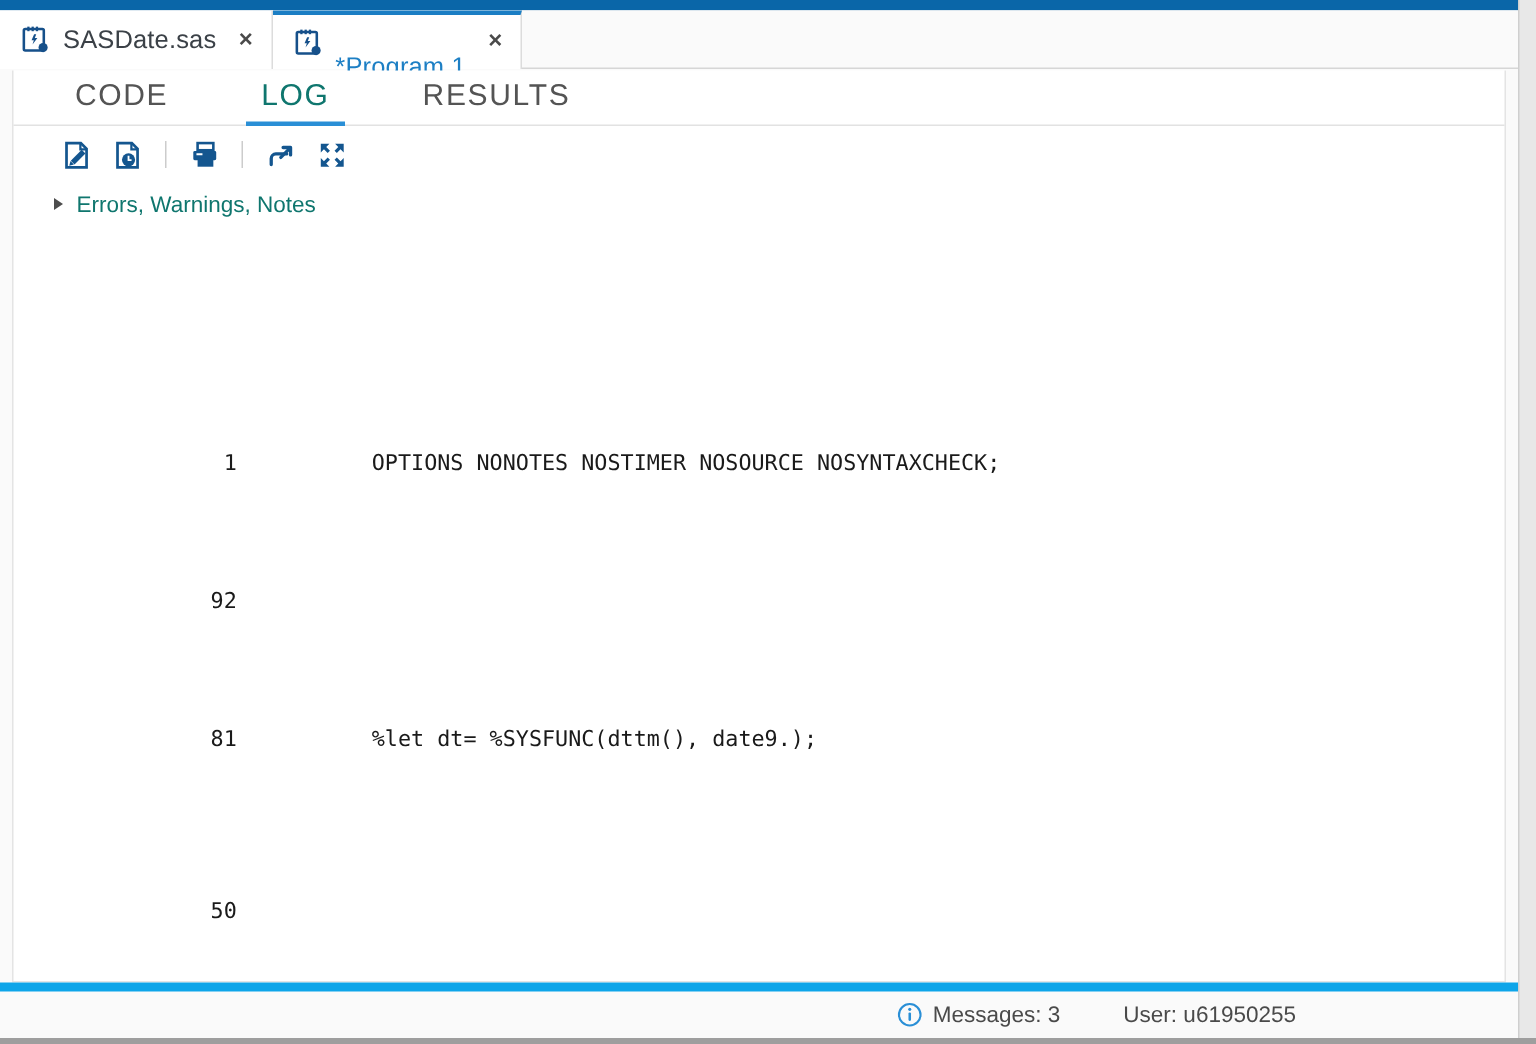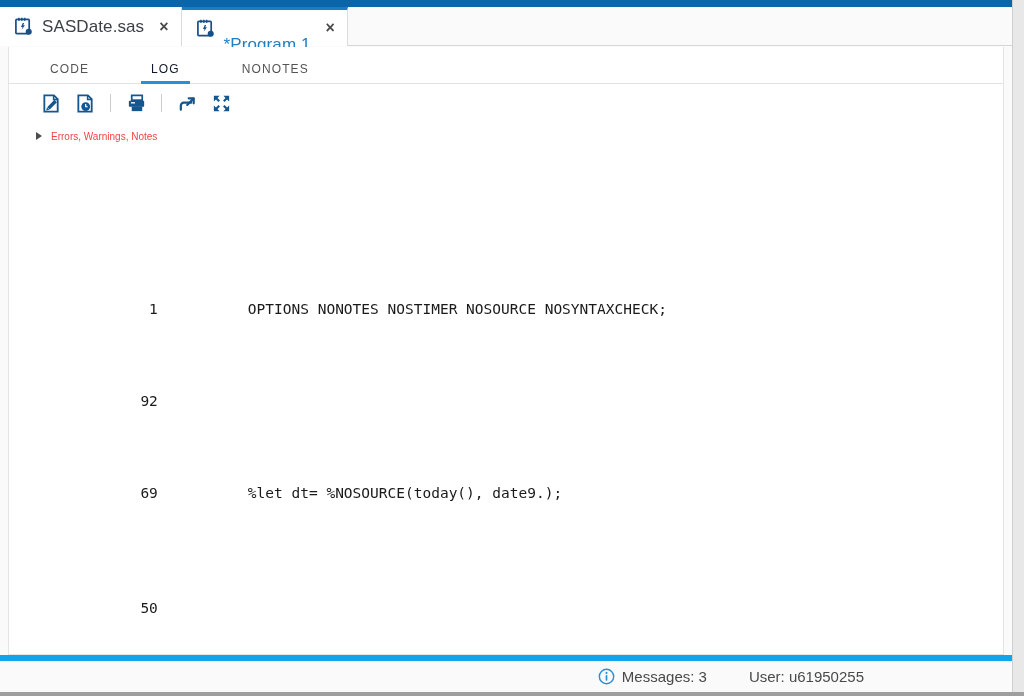--- a/index.html
+++ b/index.html
@@ -117,30 +117,30 @@
 
   .subtabs {
     height: 37px;
     display: flex;
     align-items: flex-end;
     padding-left: 31px;
     border-bottom: 1px solid #e2e2e2;
     box-sizing: border-box;
   }
   .subtab {
-    font-size: 12px;
+    font-size: 20px;
     color: #545454;
     letter-spacing: 1.1px;
     padding: 0 10px 7px 10px;
     margin-right: 42px;
     cursor: pointer;
     position: relative;
   }
   .subtab.active {
-    color: #0f172a;
+    color: #0f766e;
   }
   .subtab.active::after {
     content: "";
     position: absolute;
     left: 0; right: 0; bottom: -1px;
     height: 3px;
     background: #2a8fd6;
   }
 
   
@@ -171,22 +171,22 @@
     height: 28px;
     cursor: pointer;
   }
   .tri {
     width: 0; height: 0;
     border-left: 6px solid #4d4d4d;
     border-top: 4.5px solid transparent;
     border-bottom: 4.5px solid transparent;
   }
   .disclosure-label {
-    font-size: 10px;
-    color: #ef4444;
+    font-size: 15px;
+    color: #0f766e;
   }
 
   
   .logbody {
     position: relative;
     margin-top: 56px;
     font-family: "DejaVu Sans Mono", "Liberation Mono", monospace;
     font-size: 14.5px;
     line-height: 23px;
     color: #1a1a1a;
@@ -273,21 +273,21 @@
     </div>
 
     <div class="tabbar-rest"></div>
   </div>
 
   <div class="panel">
 
     <div class="subtabs">
       <div class="subtab">CODE</div>
       <div class="subtab active">LOG</div>
-      <div class="subtab">NONOTES</div>
+      <div class="subtab">RESULTS</div>
     </div>
 
     <div class="toolbar">
 
       <div class="tbtn">
         <svg width="21" height="21" viewBox="0 0 22 22">
           <path d="M3.5 2.5 h10 l4 4 v13 h-14 z" fill="none" stroke="#14568f" stroke-width="1.9"></path>
           <path d="M13.2 2.6 v4.3 h4.3" fill="none" stroke="#14568f" stroke-width="1.6"></path>
           <path d="M6.5 14.8 l7.6 -7.6 l2.6 2.6 l-7.6 7.6 z" fill="#14568f"></path>
           <path d="M6.3 15.1 l-0.9 3.3 l3.3 -0.9 z" fill="#14568f"></path>
@@ -343,21 +343,21 @@
 
       <div class="logline">
         <span class="txt"><span class="num">1</span><span class="gap"></span><span>OPTIONS NONOTES NOSTIMER NOSOURCE NOSYNTAXCHECK;</span></span>
       </div>
 
       <div class="logline">
         <span class="txt"><span class="num">92</span><span class="gap"></span><span></span></span>
       </div>
 
       <div class="logline">
-        <span class="txt"><span class="num">69</span><span class="gap"></span><span>%let dt= %NOSOURCE(today(), date9.);</span></span>
+        <span class="txt"><span class="num">81</span><span class="gap"></span><span>%let dt= %SYSFUNC(dttm(), date9.);</span></span>
       </div>
 
 
       <div class="logline">
         <span class="txt"><span class="num">50</span><span class="gap"></span><span></span></span>
       </div>
 
       
 
       

